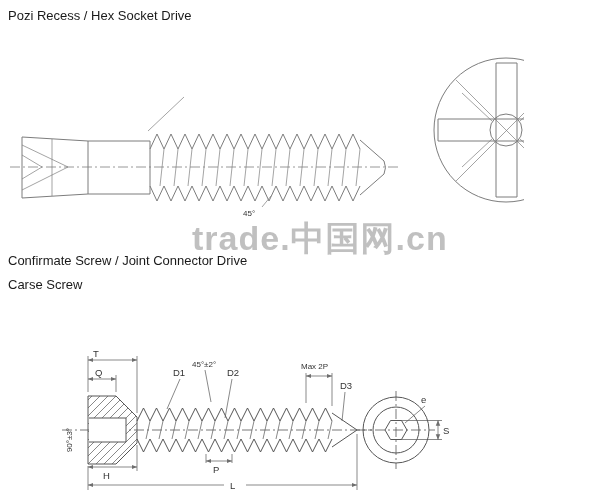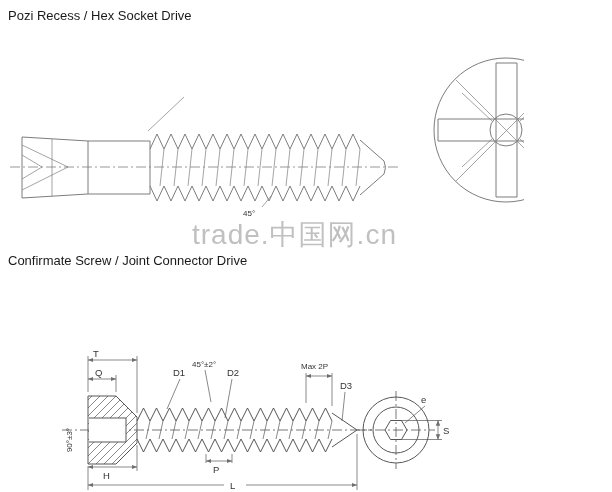--- a/index.html
+++ b/index.html
@@ -3,21 +3,21 @@
 <meta charset="utf-8">
 <style>
   * { margin:0; padding:0; box-sizing:border-box; }
   html,body { width:612px; height:492px; background:#fff; font-family:"Liberation Sans", sans-serif; }
   #page { position:relative; width:524px; height:492px; background:#fff; overflow:hidden; }
   .txt { color:#1a1a1a; font-size:13px; white-space:nowrap; }
   .header { position:absolute; left:8px; top:8px; }
   .svg { position:absolute; left:0; }
   .svg.top { top:35px; width:612px; height:210px; }
   .svg.bottom { top:330px; width:612px; height:162px; }
-  .watermark { position:absolute; left:192px; top:216px; font-size:28px; font-weight:normal;
+  .watermark { position:absolute; left:192px; top:216px; font-size:34px; font-weight:bold;
                color:rgba(150,150,150,0.60); letter-spacing:1px; z-index:5; }
   .desc { position:absolute; left:8px; top:253px; }
   .desc .txt { margin-bottom:9px; }
   svg path, svg circle, svg polygon { fill:none; stroke:#6e6e6e; stroke-width:1; }
   g.topview path, g.topview circle { stroke:#7d7d7d; }
   g.botview path, g.botview circle, g.botview polygon { stroke:#565656; }
   svg .cl { stroke-dasharray:10 3 2 3; stroke-width:0.8; }
   svg .thin { stroke-width:0.7; }
   svg text { fill:#333; stroke:none; font-size:9.5px; font-family:"Liberation Sans", sans-serif; }
   svg text.sm { font-size:8px; }
@@ -52,20 +52,21 @@
       <path d="M438 84 H574 V106 H438 Z"></path>
       <path class="thin" d="M456 45 L557 146 M456 146 L557 45"></path>
       <path class="thin" d="M462 58 L492 86 M550 58 L520 86 M462 132 L492 104 M550 132 L520 104"></path>
     </g>
   </svg>
 
   <div class="watermark">trade.中国网.cn</div>
 
   <div class="desc">
     <div class="txt">Confirmate Screw / Joint Connector Drive</div>
+    <div class="txt">Carse Screw</div>
   </div>
 
   <svg class="svg bottom" viewBox="0 0 612 162">
     <defs>
       <marker id="arr" viewBox="0 0 10 10" refX="9.5" refY="5" markerWidth="8" markerHeight="8" orient="auto-start-reverse">
         <path d="M0 1 L10 5 L0 9 Z"></path>
       </marker>
       <clipPath id="headClip">
           <path d="M88 66 H116 L137 87 V113 L116 134 H88 Z"></path>
         </clipPath>

